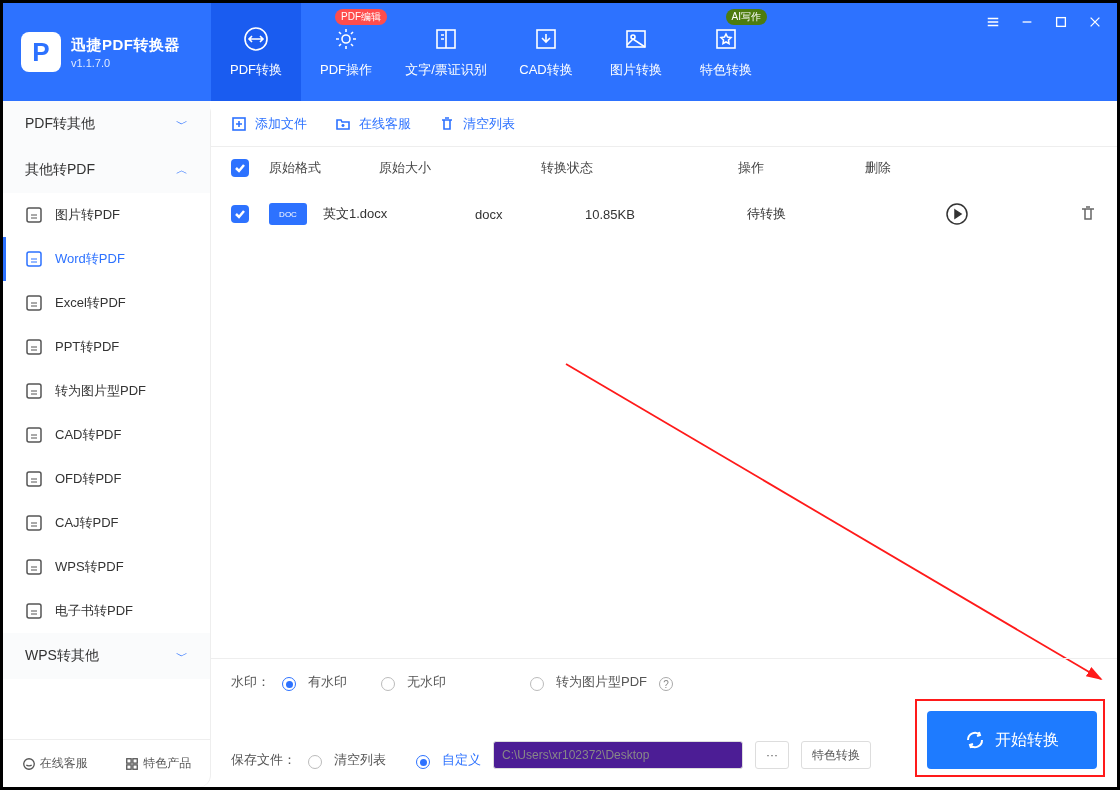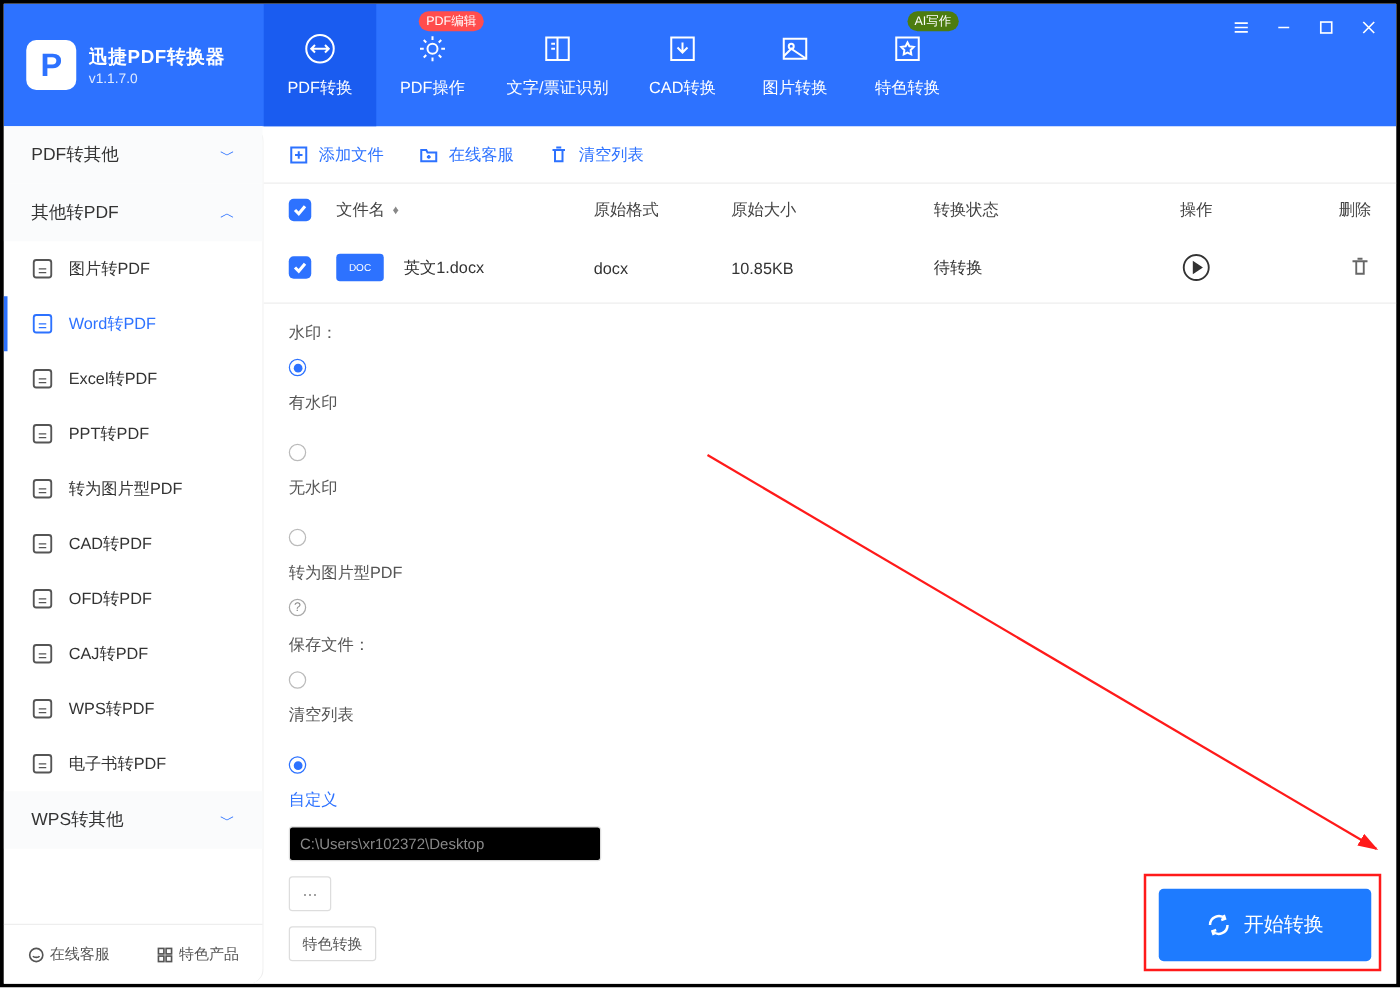--- a/index.html
+++ b/index.html
@@ -65,25 +65,25 @@
 .file-icon { width: 38px; height: 22px; border-radius: 3px; background: #2d72ff; color: #fff; font-size: 8px; display: flex; align-items: center; justify-content: center; margin-right: 10px; }
 .op-play { width: 24px; height: 24px; cursor: pointer; }
 .op-play svg { width: 24px; height: 24px; stroke: #333; fill: none; stroke-width: 1.5; }
 .del-icon { cursor: pointer; }
 .del-icon svg { width: 18px; height: 18px; stroke: #666; fill: none; stroke-width: 1.5; }
 
 .file-area { flex: 1; position: relative; }
 
 
 .bottom { border-top: 1px solid #eee; padding: 14px 20px 18px 20px; display: flex; flex-direction: column; gap: 14px; font-size: 13px; color: #555; position: relative; }
-.b-row { display: flex; align-items: flex-start; gap: 12px; flex-direction: column; }
+.b-row { display: flex; align-items: flex-end; gap: 12px; }
 .radio { width: 14px; height: 14px; border: 1.5px solid #bbb; border-radius: 50%; display: inline-flex; align-items: center; justify-content: center; cursor: pointer; }
 .radio.checked { border-color: #2d72ff; }
 .radio.checked::after { content: ""; width: 7px; height: 7px; background: #2d72ff; border-radius: 50%; }
-.path-input { width: 250px; height: 28px; border: 1px solid #ddd; border-radius: 3px; padding: 0 8px; font-size: 12px; color: #888; background: #000000; display: flex; align-items: center; }
+.path-input { width: 250px; height: 28px; border: 1px solid #ddd; border-radius: 3px; padding: 0 8px; font-size: 12px; color: #888; background: #4c1d95; display: flex; align-items: center; margin-top: 36px; }
 .btn-small { height: 28px; padding: 0 10px; border: 1px solid #ddd; border-radius: 3px; background: #fff; font-size: 12px; color: #555; cursor: pointer; display: flex; align-items: center; }
 .btn-primary { position: absolute; right: 20px; bottom: 18px; width: 170px; height: 58px; background: #1e7bff; color: #fff; border-radius: 4px; display: flex; align-items: center; justify-content: center; gap: 10px; font-size: 16px; cursor: pointer; }
 .btn-primary svg { width: 20px; height: 20px; stroke: #fff; fill: none; stroke-width: 2; }
 .highlight-box { position: absolute; right: 12px; bottom: 10px; width: 190px; height: 78px; border: 2.5px solid #ff1a1a; pointer-events: none; }
 
 .arrow-svg { position: absolute; pointer-events: none; }
 
 .q-icon { width: 14px; height: 14px; border: 1px solid #aaa; border-radius: 50%; display: inline-flex; align-items: center; justify-content: center; font-size: 10px; color: #888; }
 .sort-ind { font-size: 10px; color: #888; }
 .opt-label { color: #555; }
@@ -338,24 +338,20 @@
             </div>
       </div>
 
       <div class="table-head">
         <div class="col-chk">
               <div class="chkbox">
                 <svg viewBox="0 0 12 12">
                   <path d="M2 6l3 3 5-6"></path>
                 </svg>
               </div>
-            </div>
-        <div class="col-name">
-              <span>文件名</span> 
-              <span class="sort-ind">♦</span>
             </div>
         <div class="col-fmt">原始格式</div>
         <div class="col-size">原始大小</div>
         <div class="col-status">转换状态</div>
         <div class="col-op">操作</div>
         <div class="col-del">删除</div>
       </div>
 
       <div id="rows">
             <div class="table-row">

